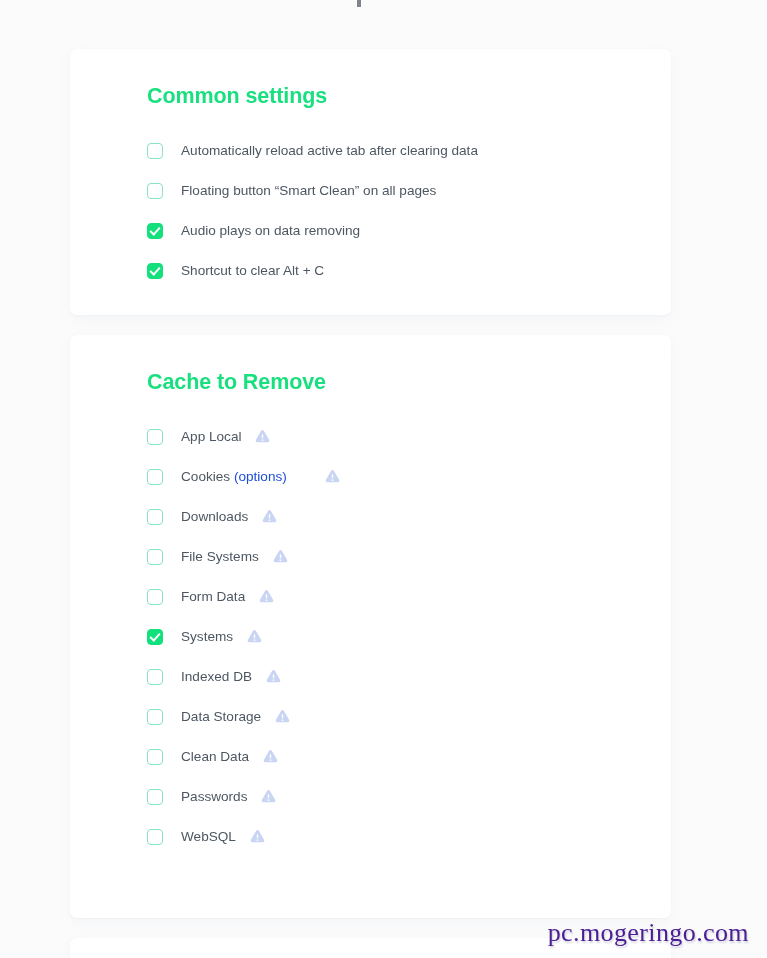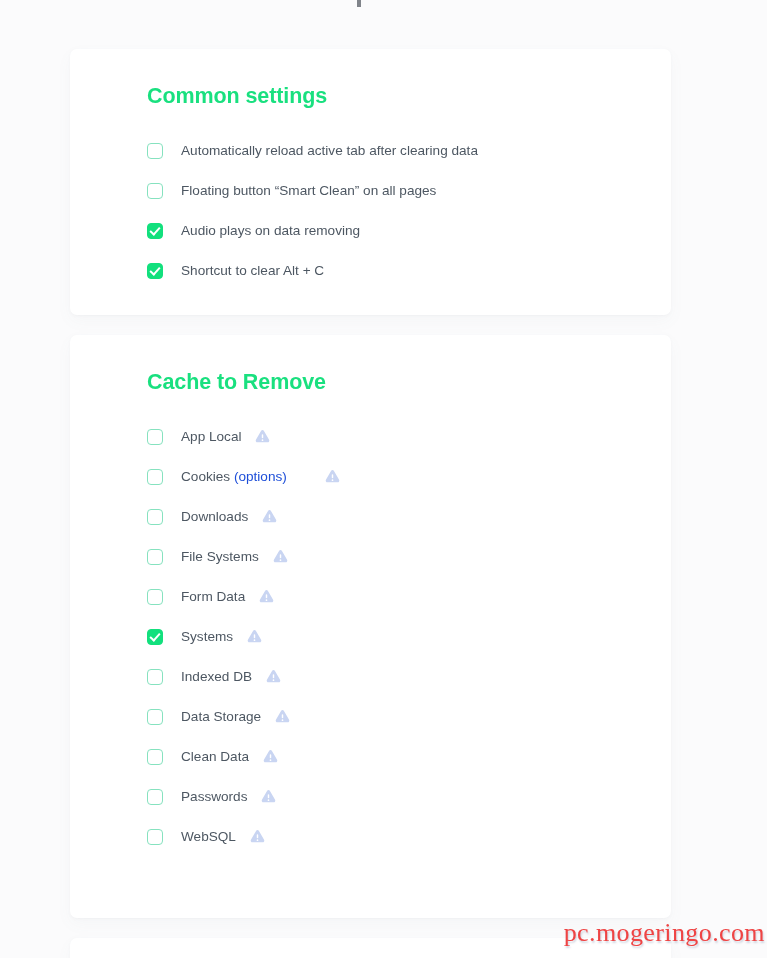--- a/index.html
+++ b/index.html
@@ -116,25 +116,25 @@
     height: 17px;
     flex: 0 0 auto;
     display: block;
     cursor: pointer;
   }
   .warn-icon.wide-gap { margin-left: 37px; }
 
   
   .watermark {
     position: absolute;
-    right: 2px;
+    right: 18px;
     bottom: 10px;
     font-family: "Liberation Serif", serif;
     font-size: 26px;
-    color: #ef4444;
+    color: #4c1d95;
     letter-spacing: .4px;
     text-shadow: 1px 2px 2px rgba(150,160,185,.45);
     user-select: none;
   }
 </style>
 </head>
 <body>
 
 <div class="page">
 

